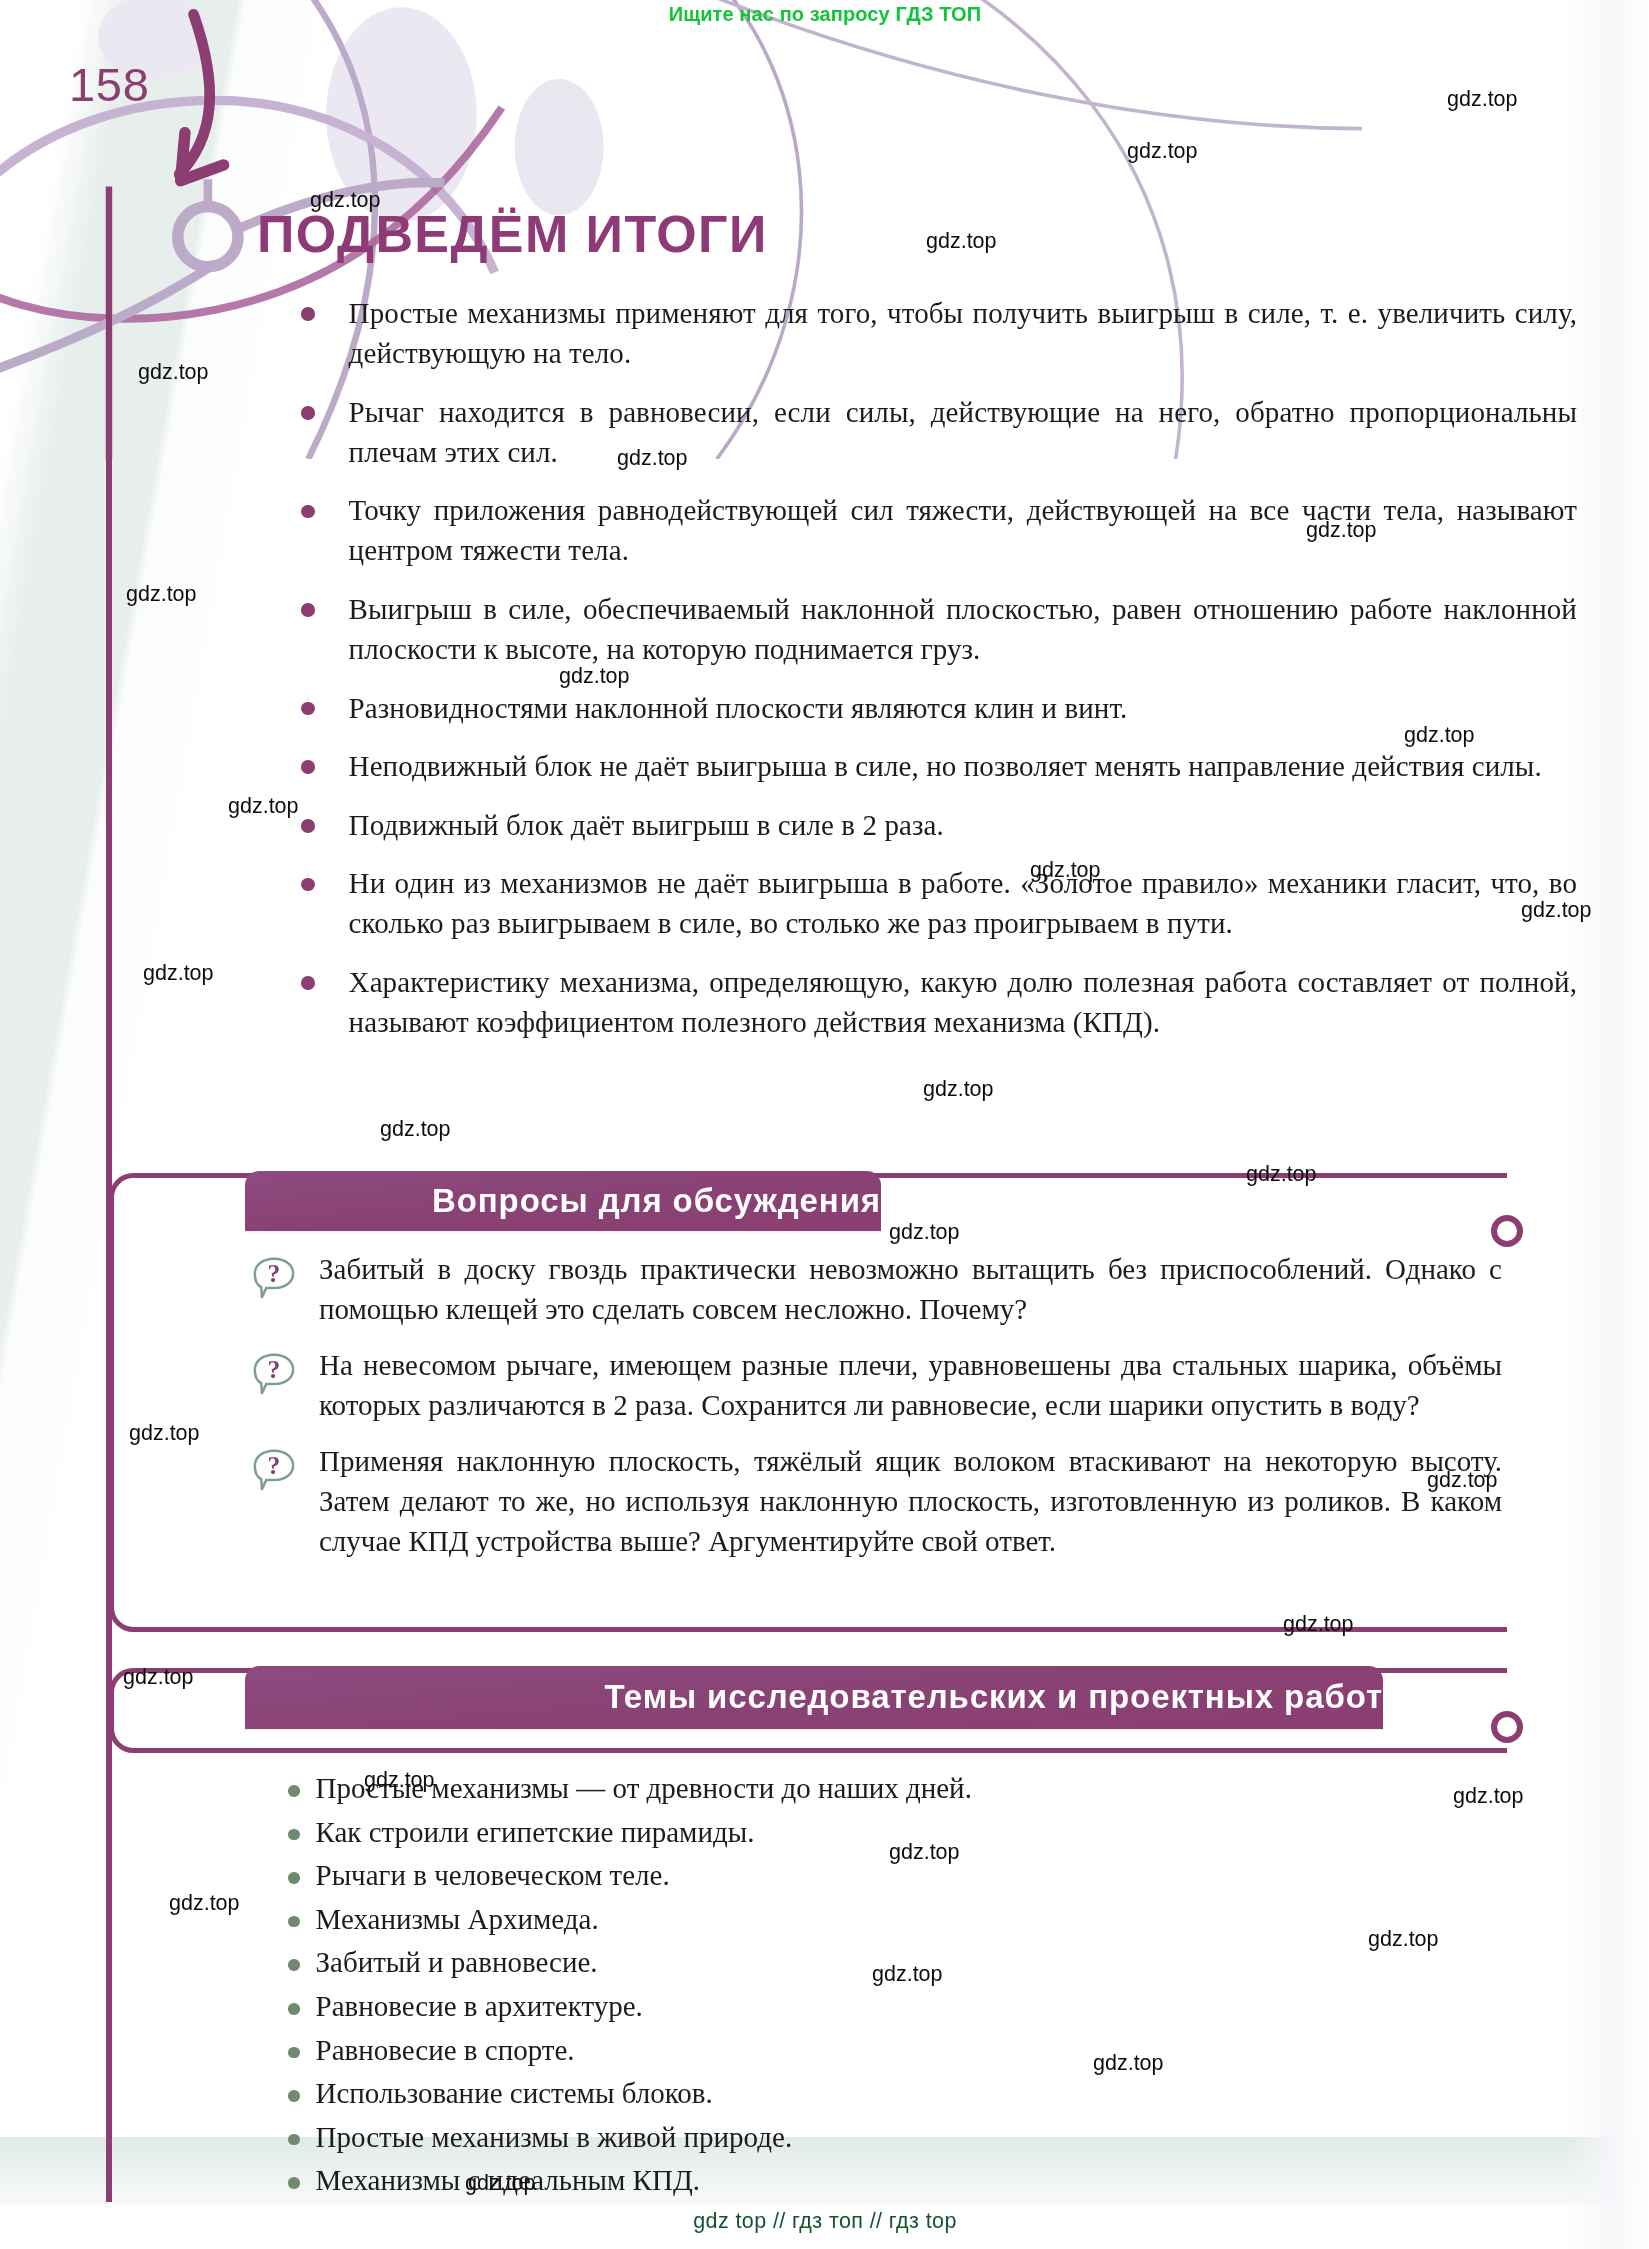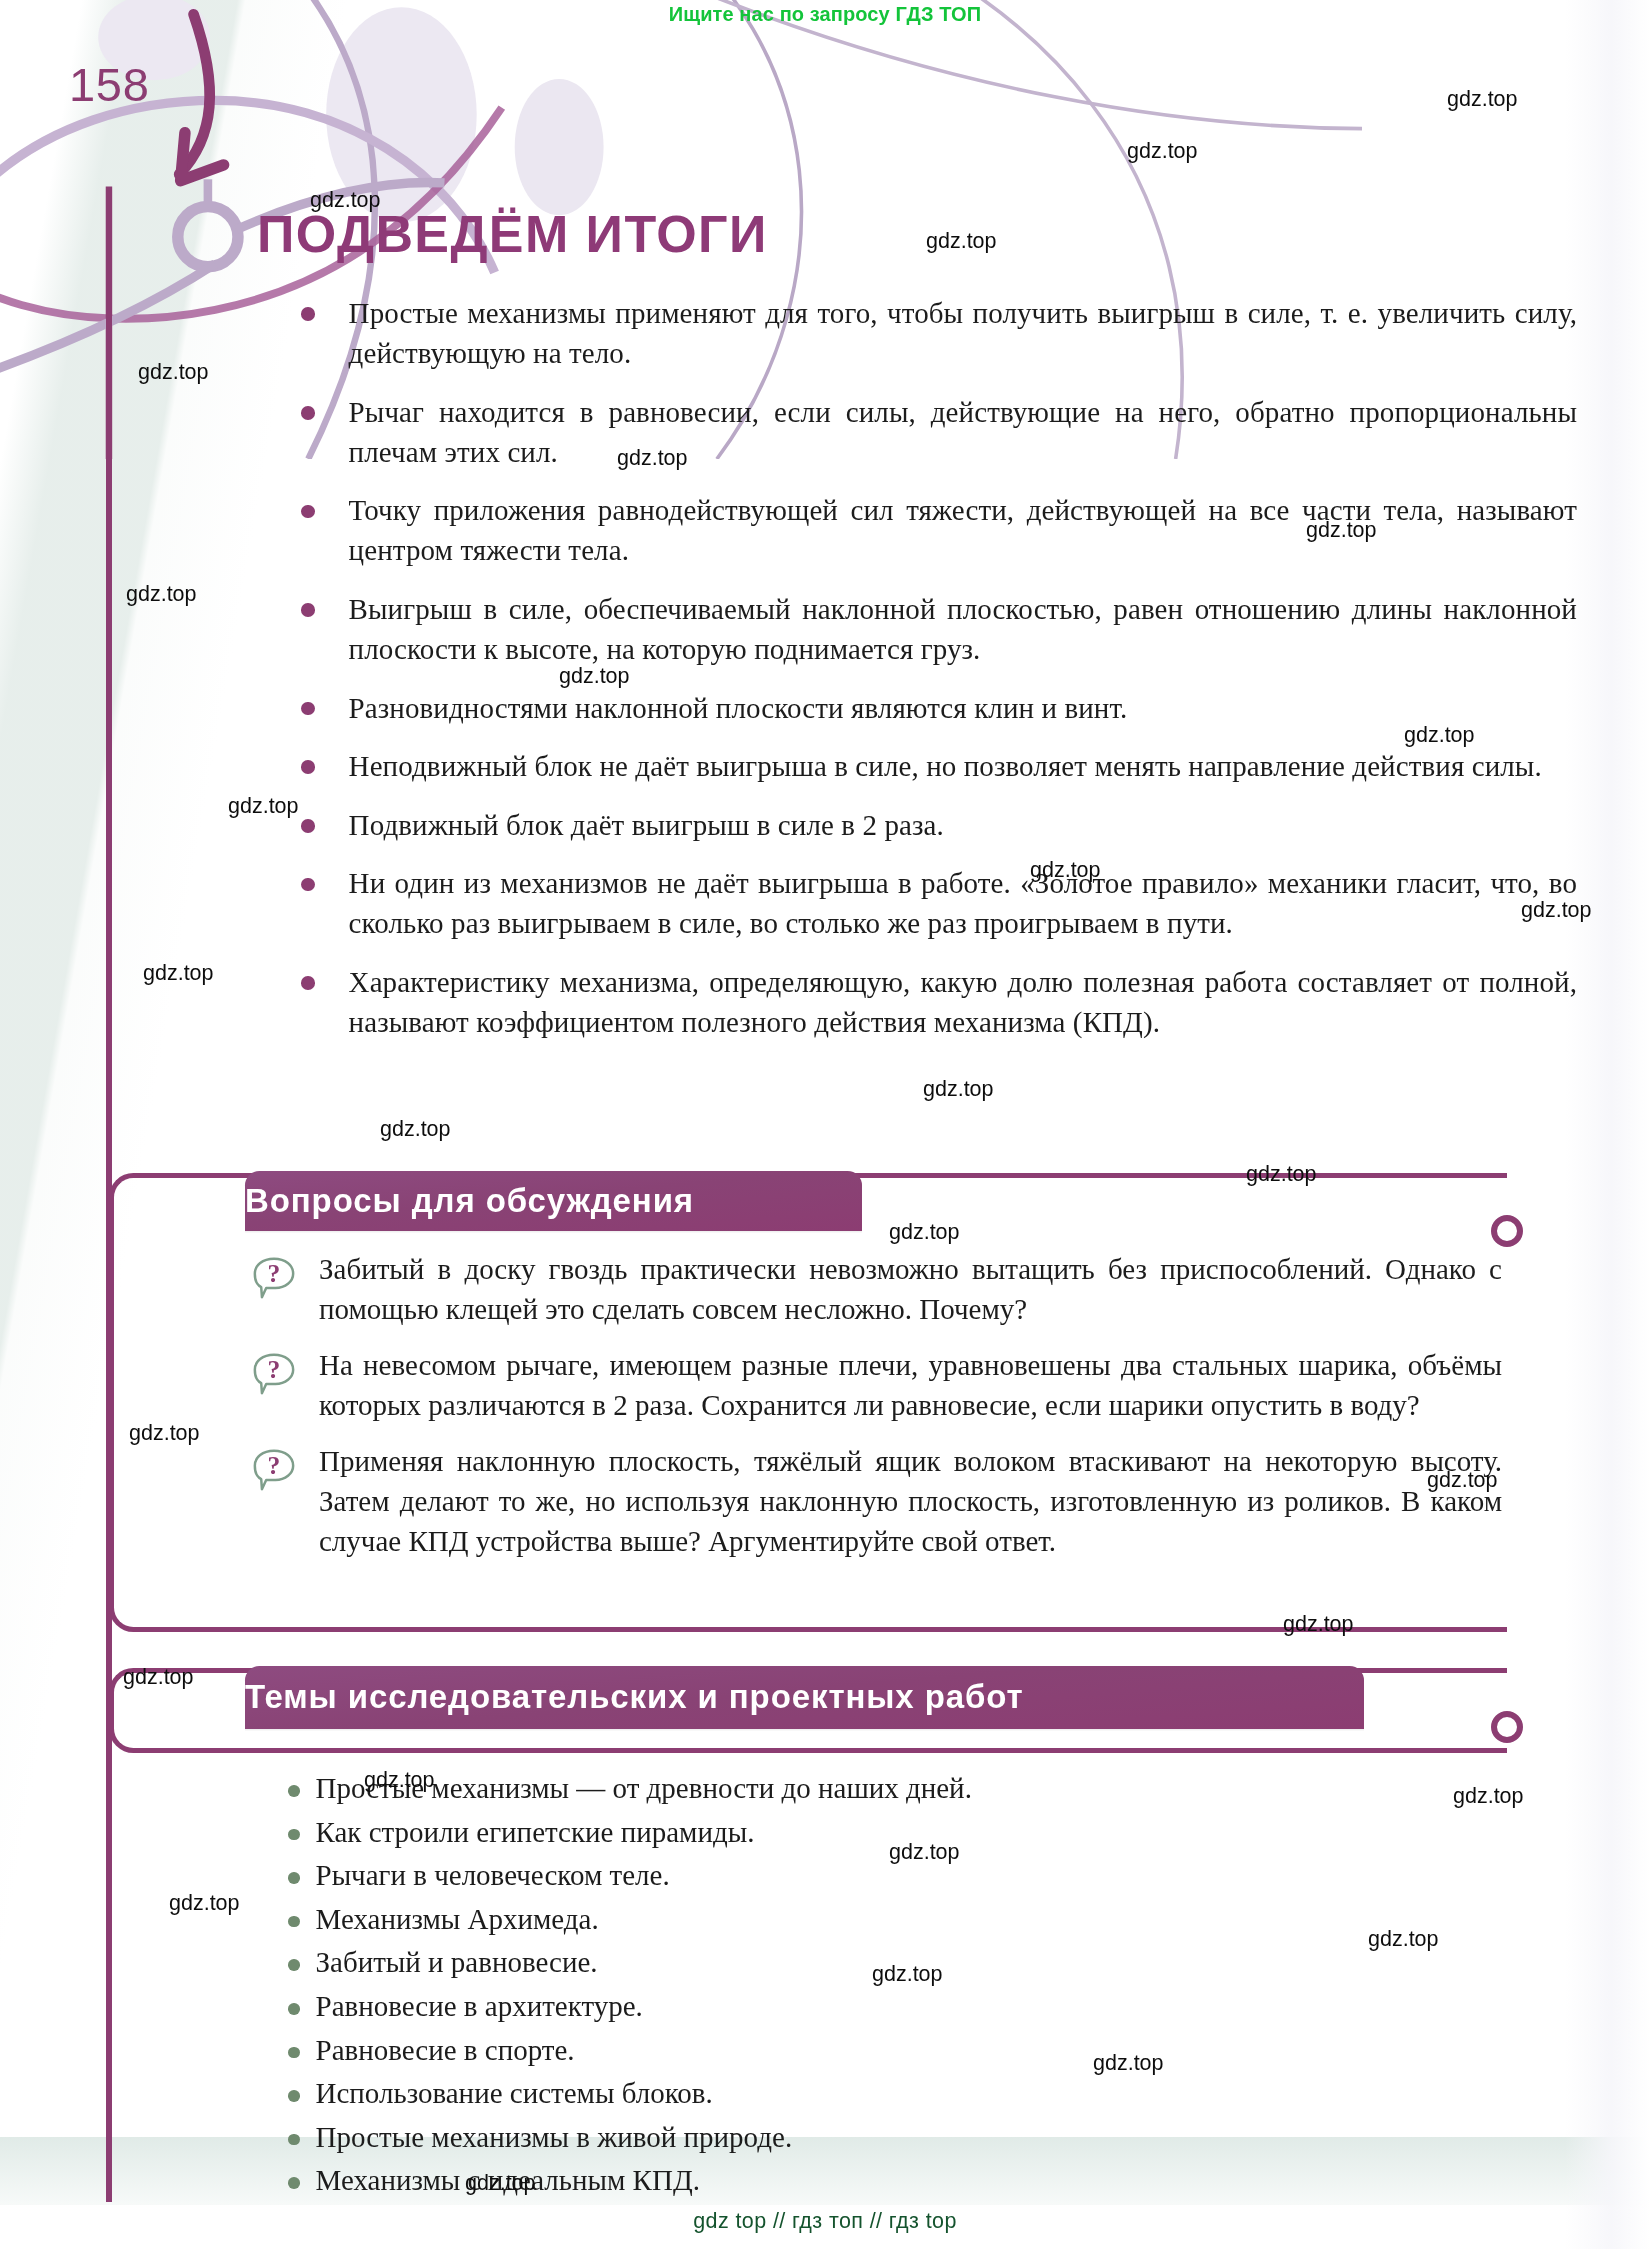--- a/index.html
+++ b/index.html
@@ -151,22 +151,23 @@
     position: absolute;
     top: -2.2px;
     background: linear-gradient(175deg, #8e4b80 0%, #894375 45%, #8c3d72 100%);
     border-radius: 14.3px 14.3px 0 0;
     color: #ffffff;
     font-family: "Liberation Sans", sans-serif;
     font-weight: 700;
     letter-spacing: 0.9px;
     display: flex;
     align-items: center;
-    justify-content: flex-start;
+    justify-content: flex-end;
     box-shadow: 0 1.4px 0 rgba(0,0,0,0.06);
+    padding-left: 19px;
   }
   .panel-rule-end {
     position: absolute;
     width: 32px; height: 32px;
     border: 6.5px solid #8c3d72;
     border-radius: 50%;
     background: #ffffff;
     box-sizing: border-box;
   }
 
@@ -297,21 +298,21 @@
       <div class="summary-item">
         <div class="summary-bullet"></div>
         <div class="summary-text">Рычаг находится в равновесии, если силы, действующие на него, обратно пропорциональны плечам этих сил.</div>
       </div>
       <div class="summary-item">
         <div class="summary-bullet"></div>
         <div class="summary-text">Точку приложения равнодействующей сил тяжести, действующей на все части тела, называют центром тяжести тела.</div>
       </div>
       <div class="summary-item">
         <div class="summary-bullet"></div>
-        <div class="summary-text">Выигрыш в силе, обеспечиваемый наклонной плоскостью, равен отношению длины наклонной плоскости к высоте, на которую поднимается груз.</div>
+        <div class="summary-text">Выигрыш в силе, обеспечиваемый наклонной плоскостью, равен отношению работе наклонной плоскости к высоте, на которую поднимается груз.</div>
       </div>
       <div class="summary-item">
         <div class="summary-bullet"></div>
         <div class="summary-text">Разновидностями наклонной плоскости являются клин и винт.</div>
       </div>
       <div class="summary-item">
         <div class="summary-bullet"></div>
         <div class="summary-text">Неподвижный блок не даёт выигрыша в силе, но позволяет менять направление действия силы.</div>
       </div>
       <div class="summary-item">

